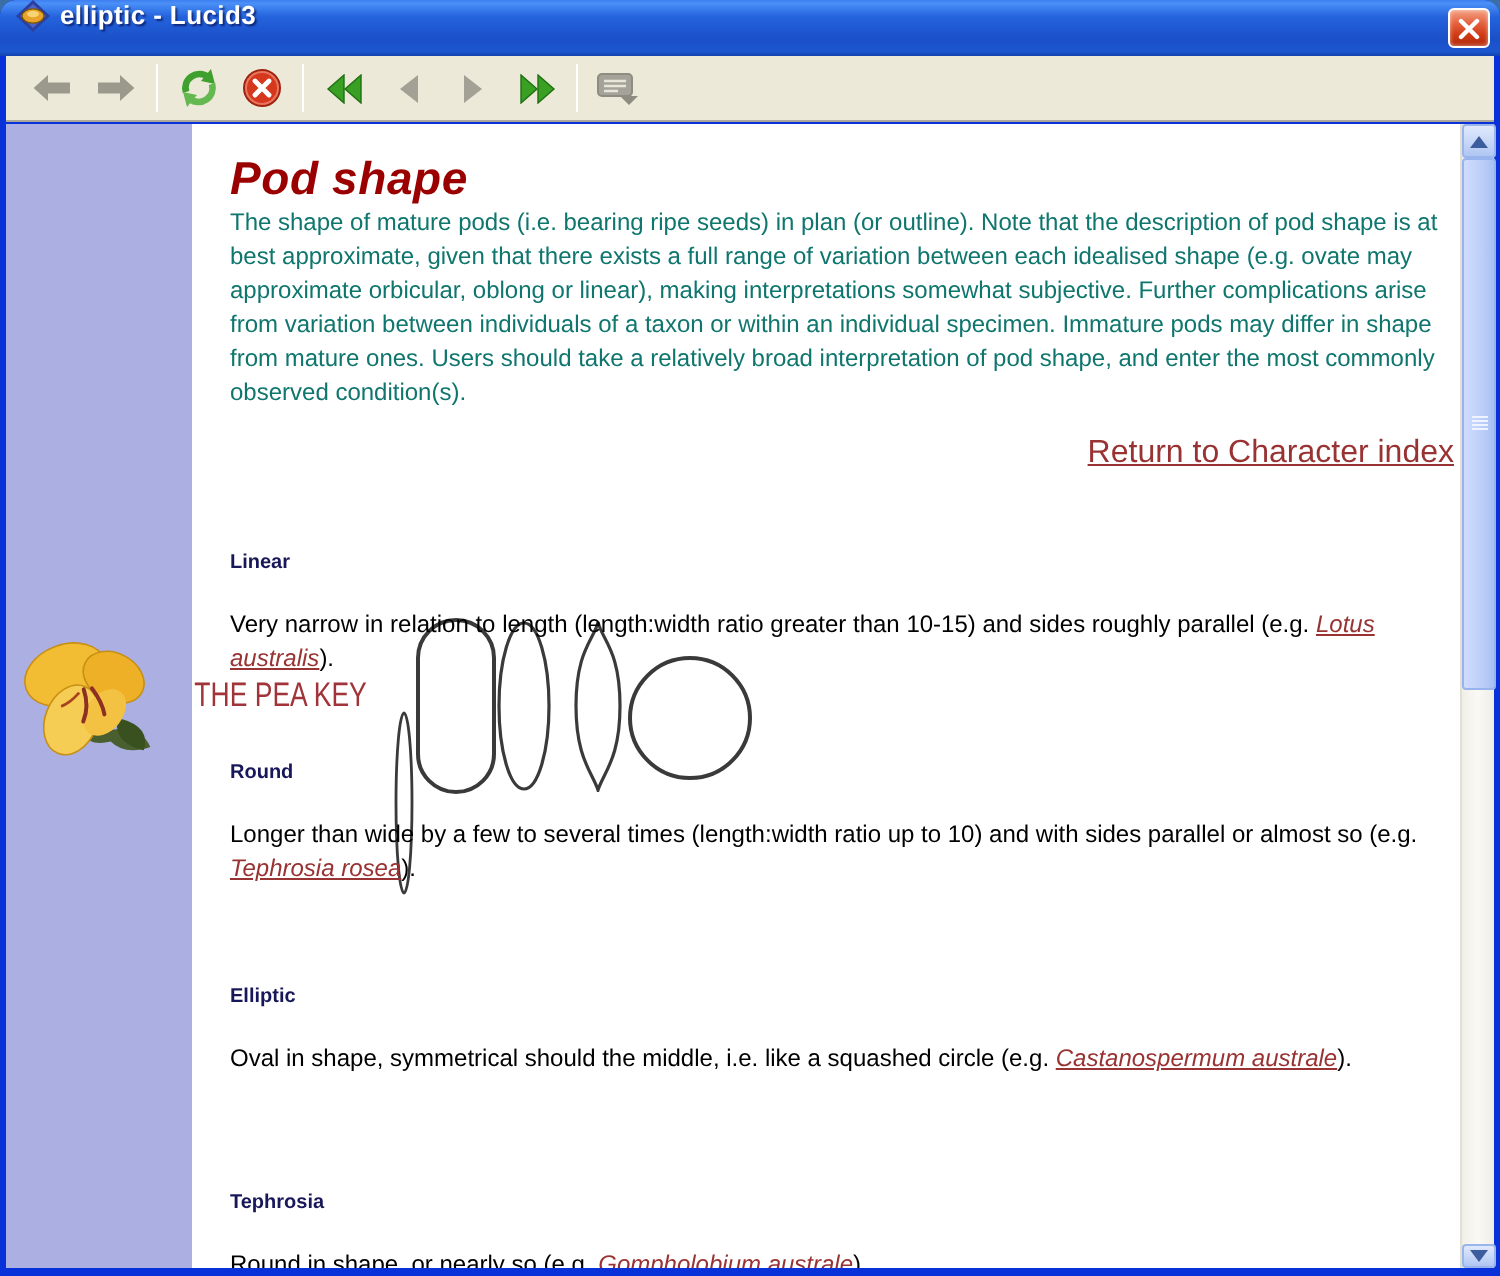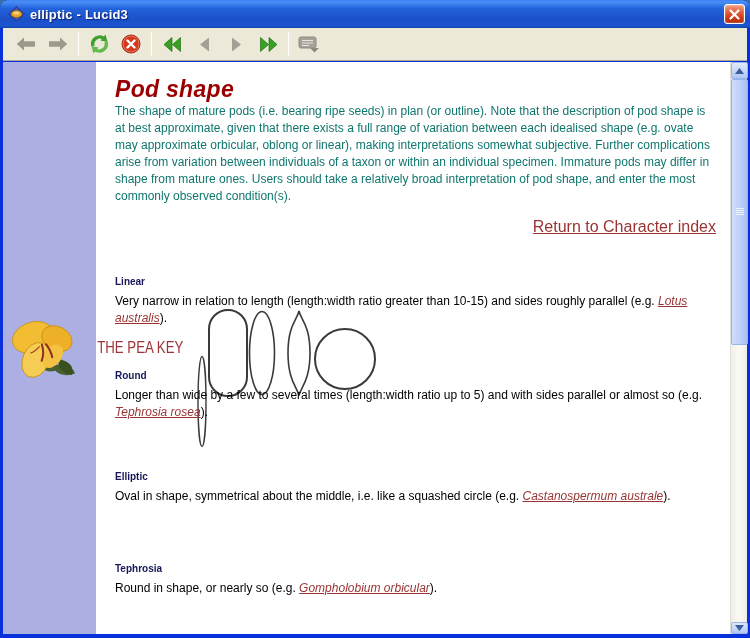--- a/index.html
+++ b/index.html
@@ -9,21 +9,21 @@
     position:absolute; left:0; top:0; width:750px; height:638px;
     background:#0831d9;
     border-radius:8px 8px 0 0;
     overflow:hidden;
   }
   
   .titlebar {
     position:absolute; left:0; top:0; width:750px; height:28px;
     background:linear-gradient(180deg,#3d7ef0 0%,#4a90f7 6%,#2463dd 30%,#1a50c8 70%,#1c56cf 92%,#1443ae 100%);
     border-radius:7px 7px 0 0;
-    display:flex; align-items:center;
+    display:flex; 
     padding:0 6px;
   }
   .titlebar .app-icon { width:17px; height:16px; margin:0 5px 0 2px; flex:0 0 auto; }
   .titlebar .title {
     color:#fff; font-size:13px; font-weight:bold;
     text-shadow:1px 1px 1px rgba(0,0,60,.6);
     letter-spacing:.2px;
   }
   .close-btn {
     position:absolute; right:5px; top:4px; width:21px; height:20px;
@@ -64,32 +64,32 @@
     font-family:"Liberation Sans", sans-serif; letter-spacing:0px;
   }
   .shape { flex:0 0 auto; }
   .shape-linear { margin-top:107px; }
   .shape-oblong { margin-top:9px; width:40px; height:88px; background:#fff; border:2px solid #3a3a3a; border-radius:20px; }
   .shape-elliptic { margin-top:9px; display:flex; gap:7px; }
   .shape-circle { margin-top:21px; width:62px; height:62px; background:#fff; border:2px solid #3a3a3a; border-radius:50%; }
 
   
   .main {
-    flex:1 1 auto; padding:12px 14px 0 19px; overflow:hidden;
+    flex:1 1 auto; padding:12px 3px 0 19px; overflow:hidden;
     color:#000;
   }
   h1.page-title {
     color:#9b0000; font-size:23px; font-style:italic; font-weight:bold;
     letter-spacing:.3px; margin-top:2px;
   }
   .intro { font-size:12px; line-height:17px; color:#0f766e; }
   .return-row { margin-top:13px; text-align:right; font-size:16px; }
   a.rlink { color:#993333; text-decoration:underline; cursor:pointer; }
   .section h2 { color:#17175a; font-size:10px; font-weight:bold; }
-  .section .stext { margin-top:6px; font-size:12px; line-height:17px; }
+  .section .stext { margin-top:17px; font-size:12px; line-height:17px; }
   .sec-0 { margin-top:40px; }
   .sec-1 { margin-top:43px; }
   .sec-2 { margin-top:50px; }
   .sec-3 { margin-top:58px; }
   a.species { color:#993333; font-style:italic; text-decoration:underline; cursor:pointer; }
 
   
   .scrollbar {
     width:17px; height:572px; flex:0 0 auto;
     background:linear-gradient(90deg,#f0efe7 0%,#faf9f5 50%,#eeede5 100%);
@@ -240,31 +240,31 @@
         <a class="rlink">Return to Character index</a>
       </div>
 
       <div class="section sec-0">
         <h2>Linear</h2>
         <div class="stext"><span>Very narrow in relation to length (length:width ratio greater than 10-15) and sides roughly parallel (e.g. </span><a class="species">Lotus australis</a><span>).</span></div>
       </div>
 
       <div class="section sec-1">
         <h2>Round</h2>
-        <div class="stext"><span>Longer than wide by a few to several times (length:width ratio up to 5) and with sides parallel or almost so (e.g. </span><a class="species">Tephrosia rosea</a><span>).</span></div>
+        <div class="stext"><span>Longer than wide by a few to several times (length:width ratio up to 10) and with sides parallel or almost so (e.g. </span><a class="species">Tephrosia rosea</a><span>).</span></div>
       </div>
 
       <div class="section sec-2">
         <h2>Elliptic</h2>
-        <div class="stext"><span>Oval in shape, symmetrical about the middle, i.e. like a squashed circle (e.g. </span><a class="species">Castanospermum australe</a><span>).</span></div>
+        <div class="stext"><span>Oval in shape, symmetrical should the middle, i.e. like a squashed circle (e.g. </span><a class="species">Castanospermum australe</a><span>).</span></div>
       </div>
 
       <div class="section sec-3">
         <h2>Tephrosia</h2>
-        <div class="stext"><span>Round in shape, or nearly so (e.g. </span><a class="species">Gompholobium orbicular</a><span>).</span></div>
+        <div class="stext"><span>Round in shape, or nearly so (e.g. </span><a class="species">Gompholobium australe</a><span>).</span></div>
       </div>
     </div>
 
     <div class="scrollbar">
       <div class="sb-btn">
         <svg width="9" height="6" viewBox="0 0 9 6">
             <polygon points="4.5,0 9,6 0,6" fill="#3b5d9e"></polygon>
           </svg>
       </div>
       <div class="sb-thumb">

